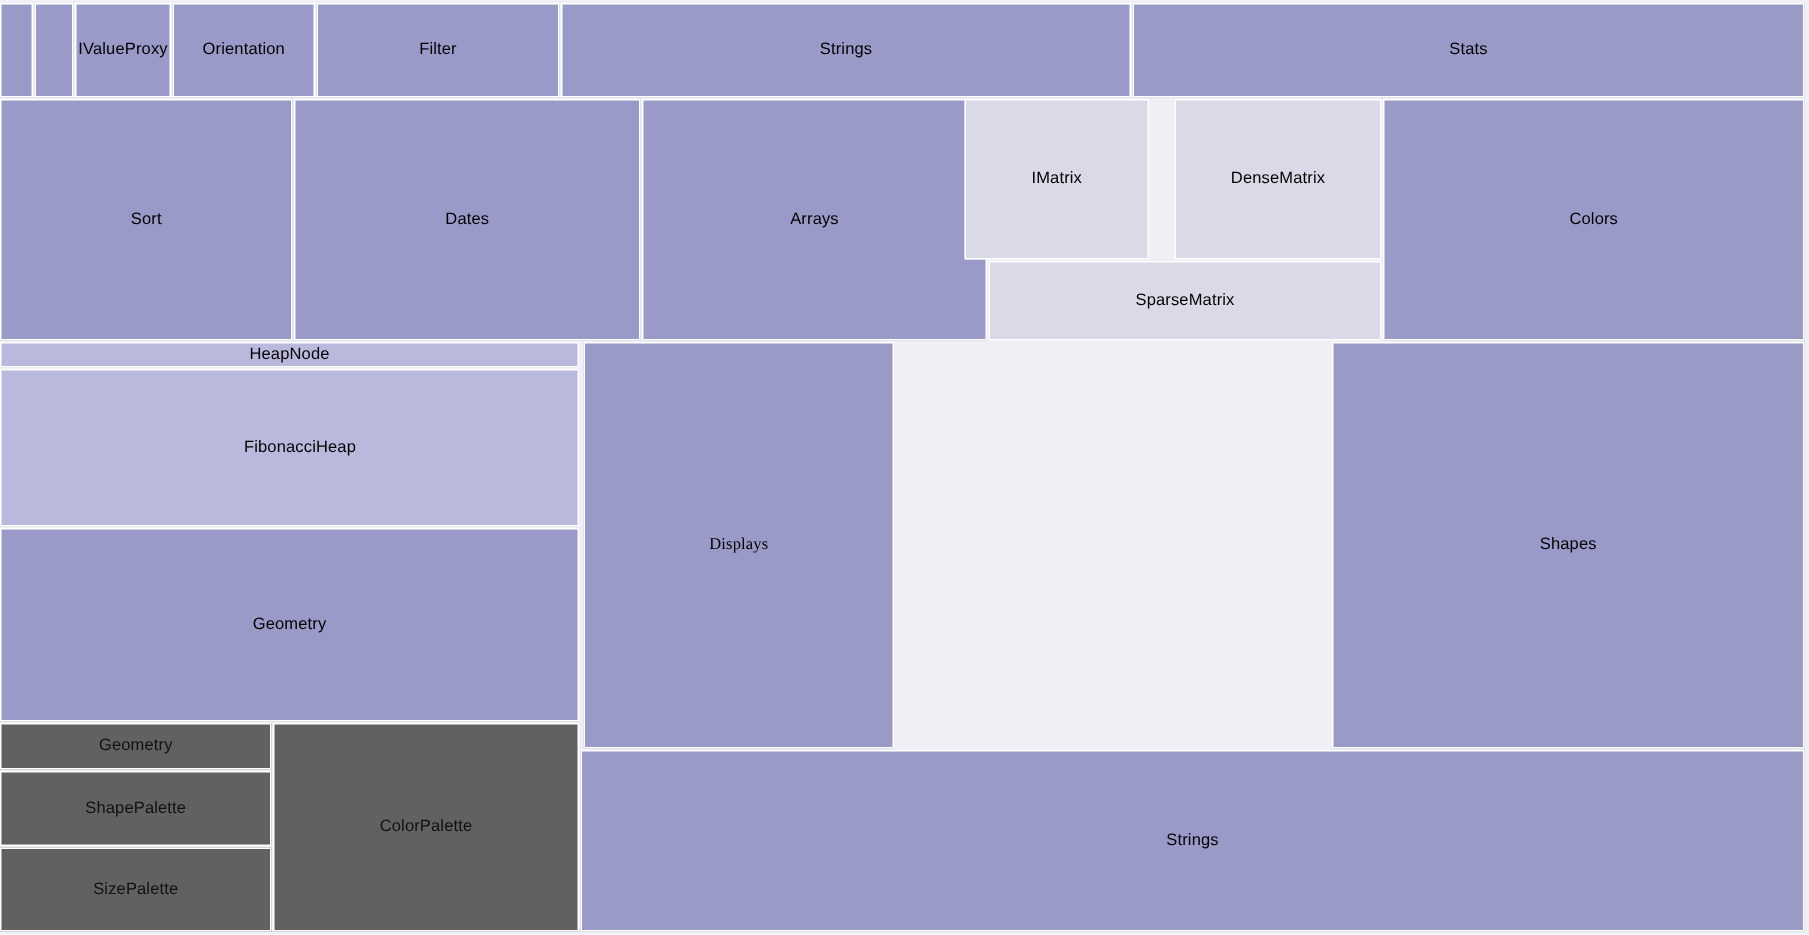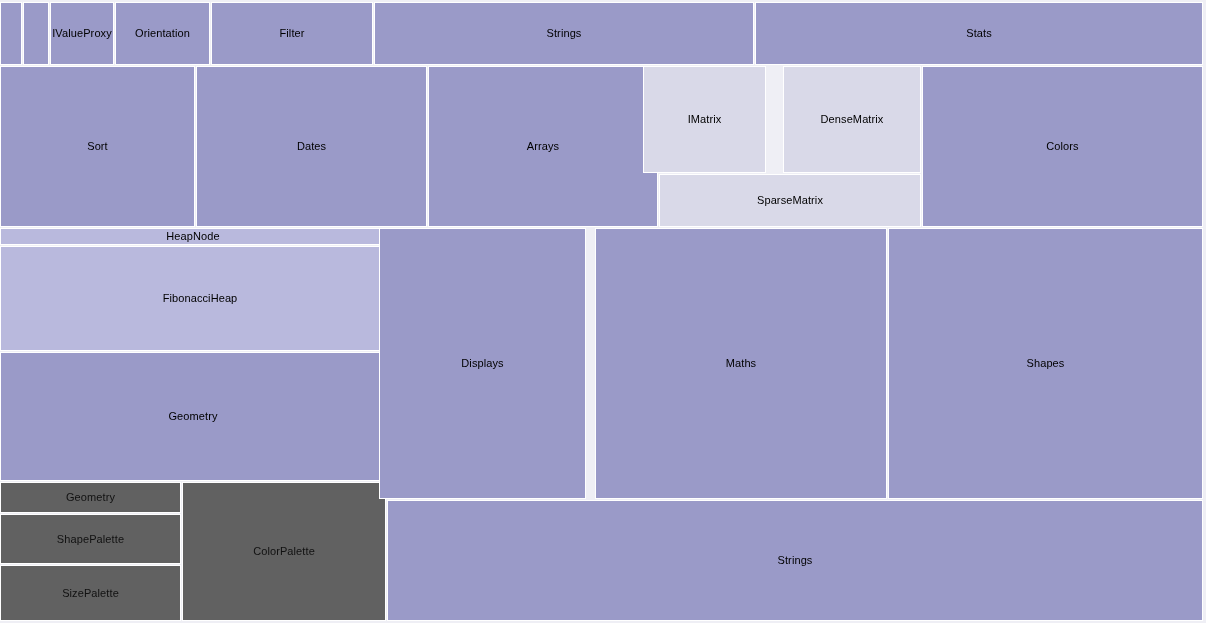--- a/index.html
+++ b/index.html
@@ -103,25 +103,22 @@
     </div>
     <div class="cell c-gray" style="left: 0px; top: 514px; width: 181px; height: 50px;">
       <span class="label">ShapePalette</span>
     </div>
     <div class="cell c-gray" style="left: 0px; top: 565px; width: 181px; height: 56px;">
       <span class="label">SizePalette</span>
     </div>
     <div class="cell c-gray" style="left: 182px; top: 482px; width: 204px; height: 139px;">
       <span class="label">ColorPalette</span>
     </div>
-    <div class="cell c-main" style="left: 379px; top: 228px; width: 207px; height: 271px;">
+    <div class="cell c-main" style="left: 389px; top: 228px; width: 207px; height: 271px; font-family: Liberation Serif, serif;">
       <span class="label">Displays</span>
-    </div>
-    <div class="cell c-main" style="left: 595px; top: 228px; width: 292px; height: 271px;">
-      <span class="label">Maths</span>
     </div>
     <div class="cell c-main" style="left: 888px; top: 228px; width: 315px; height: 271px;">
       <span class="label">Shapes</span>
     </div>
     <div class="cell c-main" style="left: 387px; top: 500px; width: 816px; height: 121px;">
       <span class="label">Strings</span>
     </div>
   </div>
 
 </body></html>

